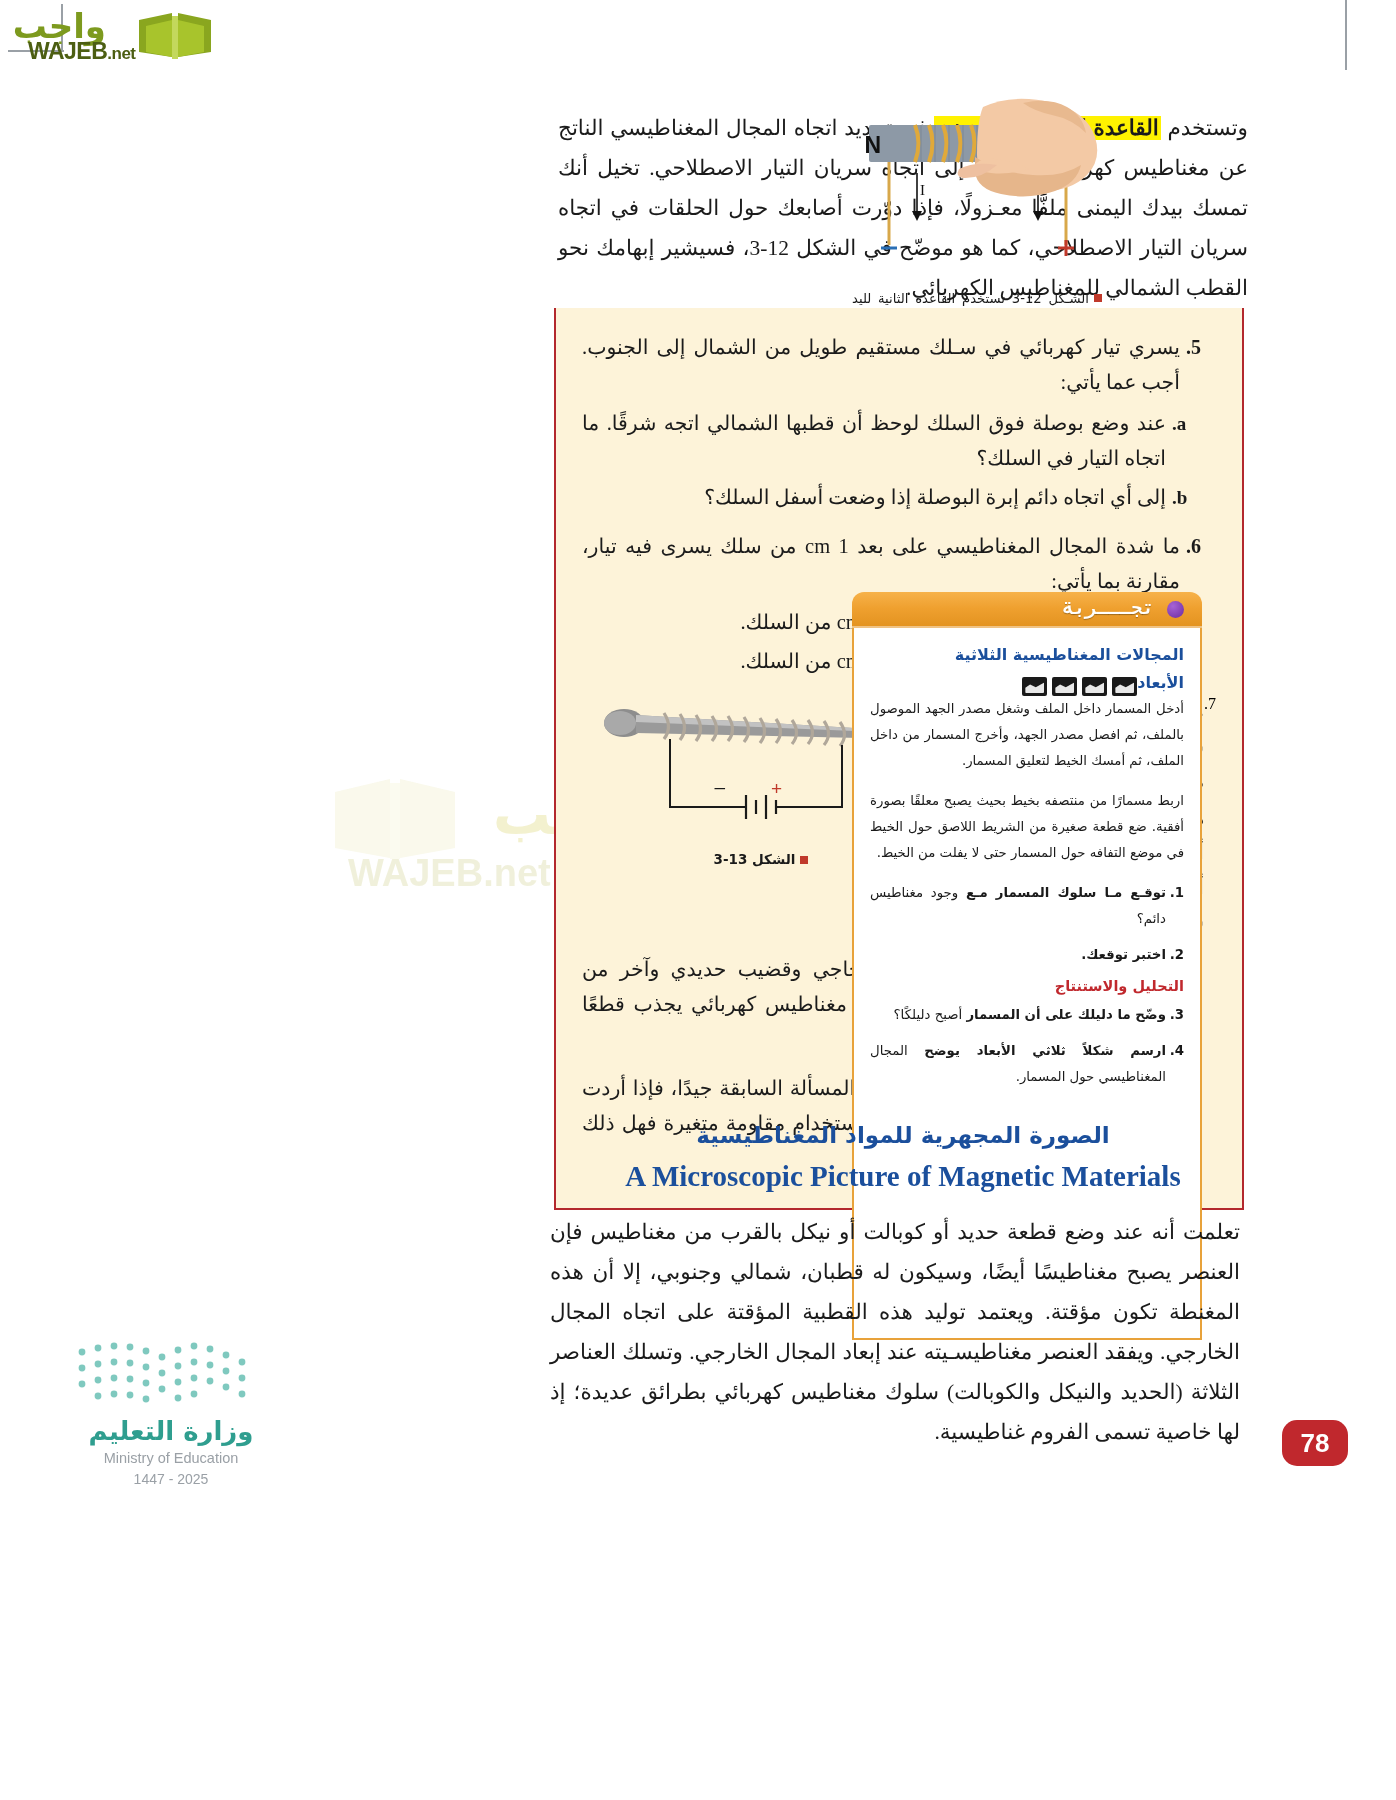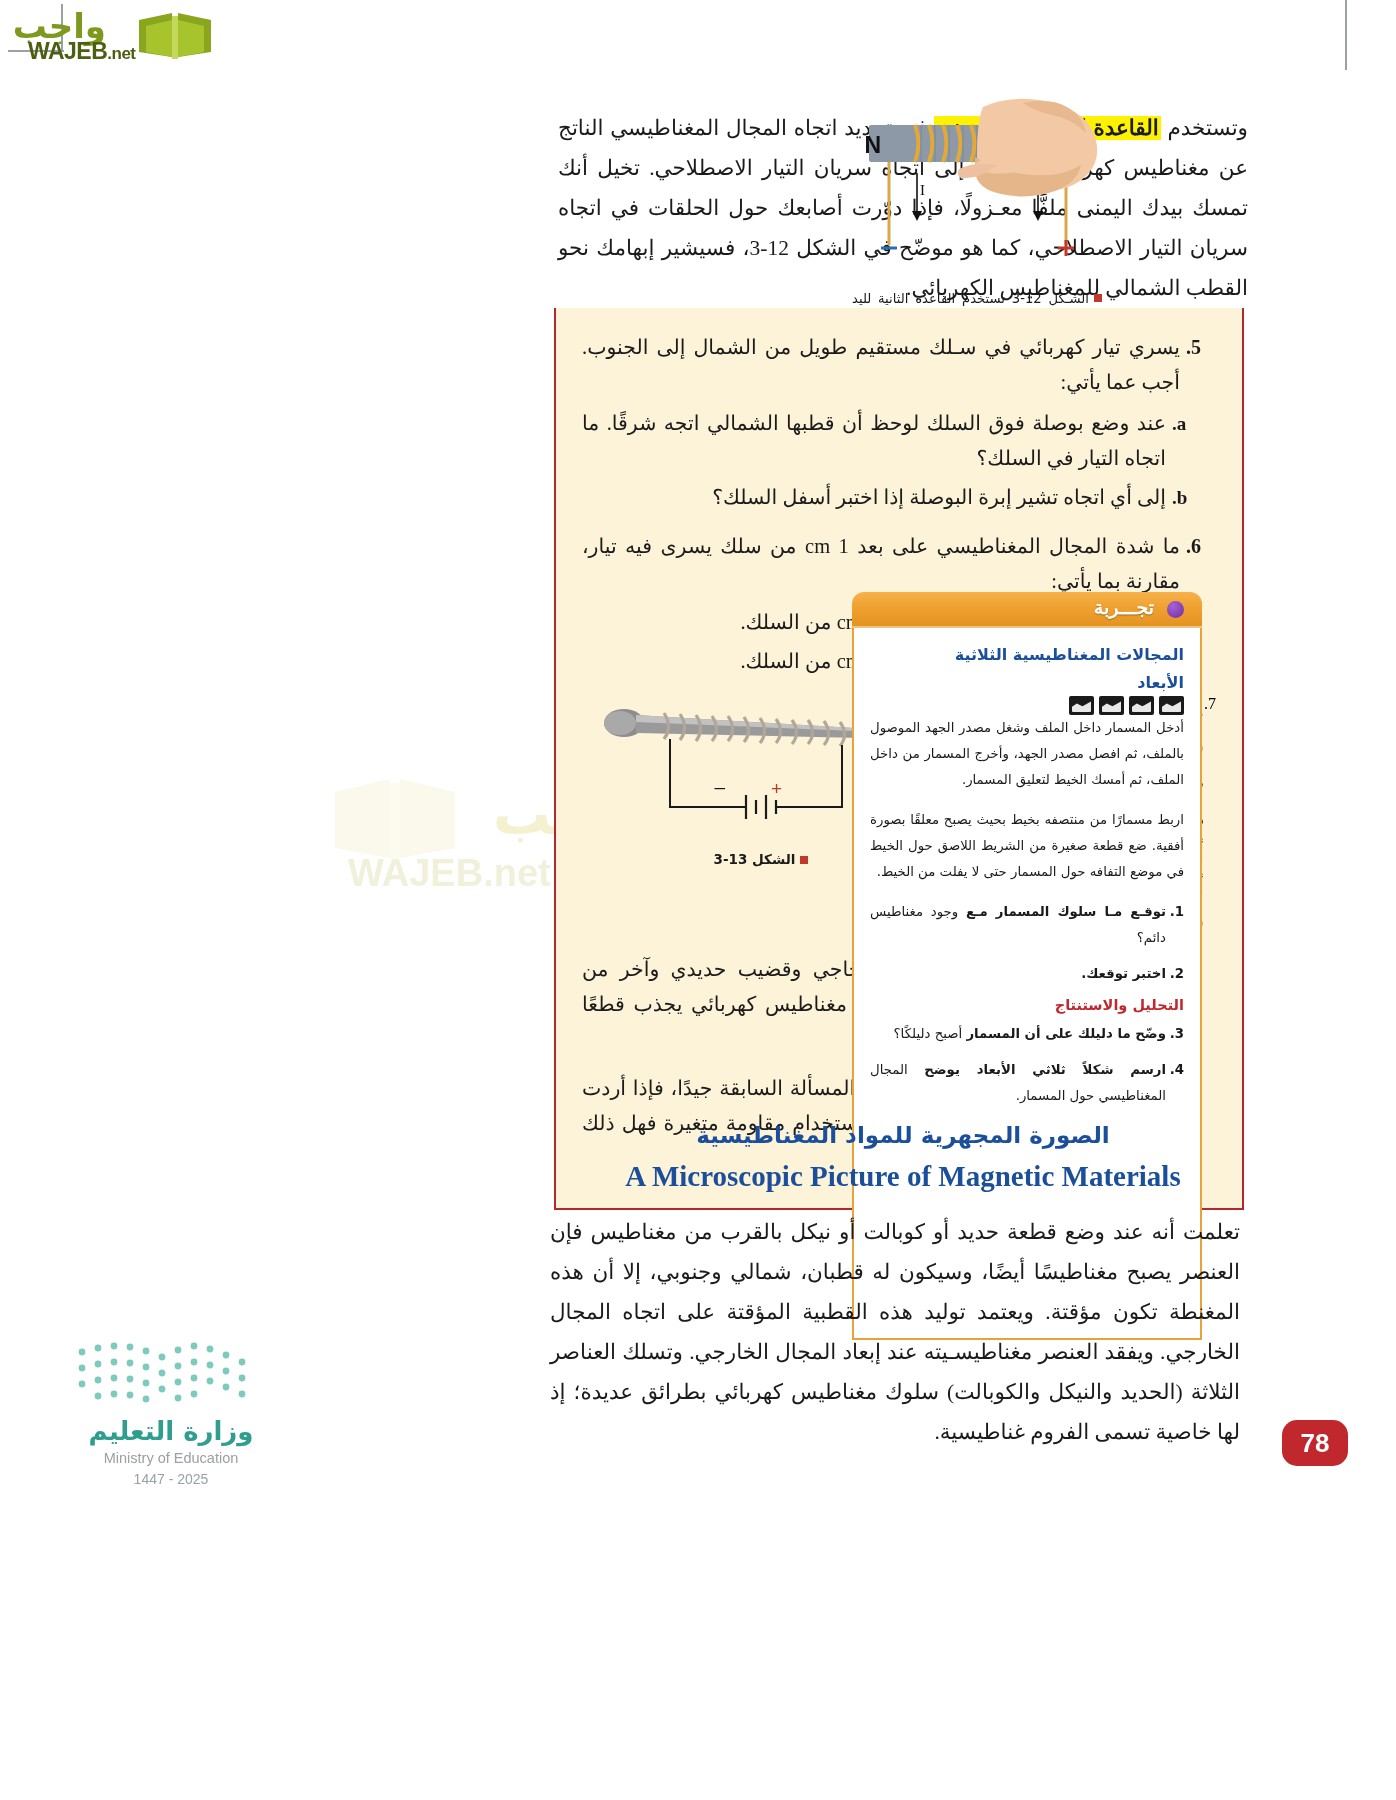--- a/index.html
+++ b/index.html
@@ -129,21 +129,21 @@
   
   .exp{position:absolute;left:852px;top:592px;width:350px;}
   .exp-tab{
     position:relative;height:36px;
     background:linear-gradient(180deg,#f7b24a 0%,#efa02f 45%,#e2921f 100%);
     border-radius:12px 12px 0 0;
     box-shadow:inset 0 -2px 0 rgba(255,255,255,.45);
   }
   .exp-tab .ttl{
     position:absolute;right:48px;top:4px;
-    font-family:Liberation Sans, sans-serif;font-weight:bold;font-size:19px;color:#ffffff;
+    font-family:Liberation Mono, monospace;font-weight:bold;font-size:19px;color:#ffffff;
     letter-spacing:2px;direction:rtl;text-shadow:0 1px 1px rgba(0,0,0,.3);
   }
   .exp-dot{
     position:absolute;right:18px;top:9px;width:17px;height:17px;border-radius:50%;
     background:radial-gradient(circle at 35% 30%,#a663d6,#6d2ba0);
   }
   .exp-body{
     background:#ffffff;border:2px solid #e8a23a;border-top:none;
     padding:14px 16px 6px 16px;min-height:690px;
     font-family:"DejaVu Sans","Liberation Sans",sans-serif;
@@ -323,21 +323,21 @@
       <div class="q">
         <span class="num">5.</span>
         <span class="txt">يسري تيار كهربائي في سـلك مستقيم طويل من الشمال إلى الجنوب. أجب عما يأتي:</span>
       </div>
       <div class="sub">
         <span class="num">a.</span>
         <span class="txt">عند وضع بوصلة فوق السلك لوحظ أن قطبها الشمالي اتجه شرقًا. ما اتجاه التيار في السلك؟</span>
       </div>
       <div class="sub">
         <span class="num">b.</span>
-        <span class="txt">إلى أي اتجاه تشير إبرة البوصلة إذا اختبر أسفل السلك؟</span>
+        <span class="txt">إلى أي اتجاه دائم إبرة البوصلة إذا وضعت أسفل السلك؟</span>
       </div>
 
       <div class="q" style="margin-top:14px;">
         <span class="num">6.</span>
         <span class="txt">ما شدة المجال المغناطيسي على بعد 1 cm من سلك يسرى فيه تيار، مقارنة بما يأتي:</span>
       </div>
       <div class="sub">
         <span class="num">a.</span>
         <span class="txt">شدة المجال المغناطيسي على بعد 2 cm من السلك.</span>
       </div>
@@ -405,21 +405,21 @@
     </div>
   </div>
 
   <div class="exp">
     <div class="exp-tab">
       <div class="exp-dot"></div>
       <div class="ttl">تجـــربة</div>
     </div>
     <div class="exp-body">
       <div class="exp-title">المجالات المغناطيسية الثلاثية</div>
-      <div style="display:flex;direction:rtl;align-items:flex-start;flex-direction:column;">
+      <div style="display:flex;direction:rtl;align-items:flex-end;">
         <div class="exp-title" style="margin:0;">الأبعاد</div>
         <div class="safety" style="margin:0;">
           <span class="ic"></span>
           <span class="ic"></span>
           <span class="ic"></span>
           <span class="ic"></span>
         </div>
       </div>
 
       <div class="exp-p">أدخل المسمار داخل الملف وشغل مصدر الجهد الموصول بالملف، ثم افصل مصدر الجهد، وأخرج المسمار من داخل الملف، ثم أمسك الخيط لتعليق المسمار.</div>

